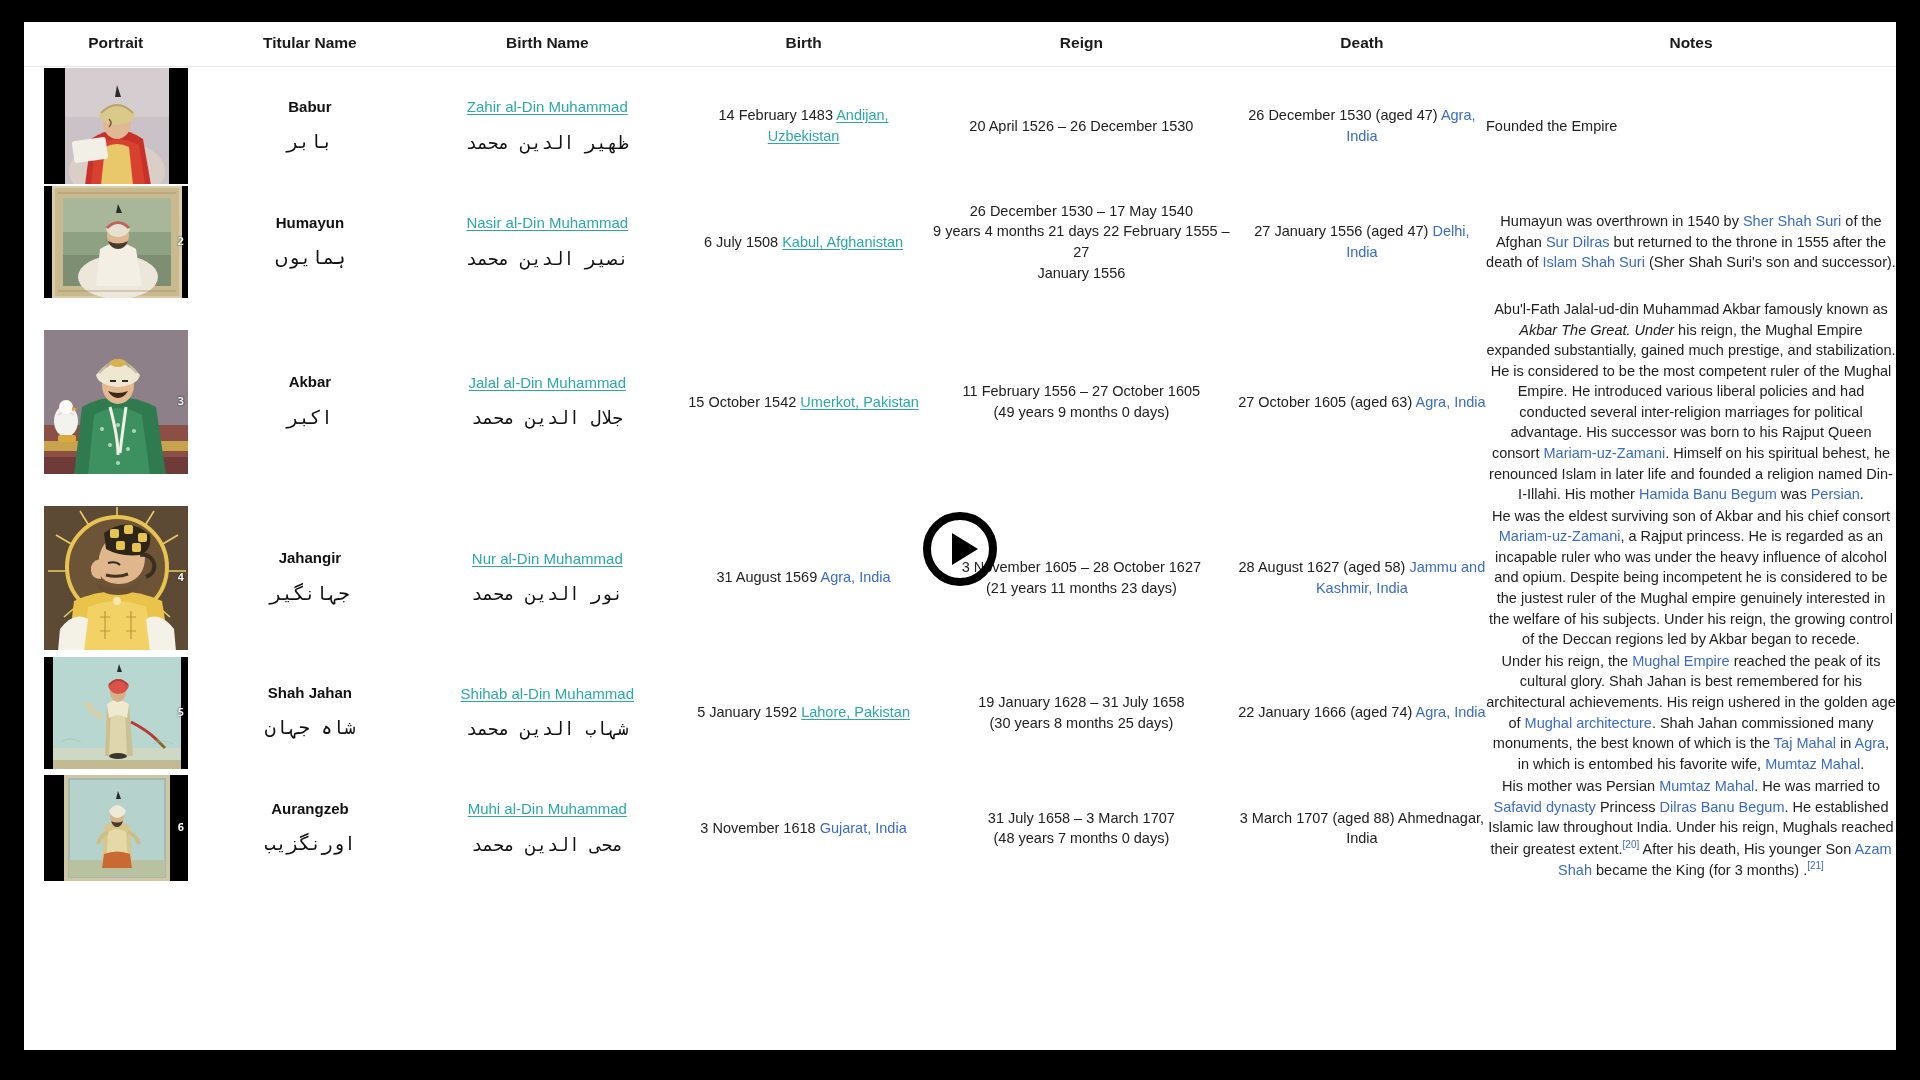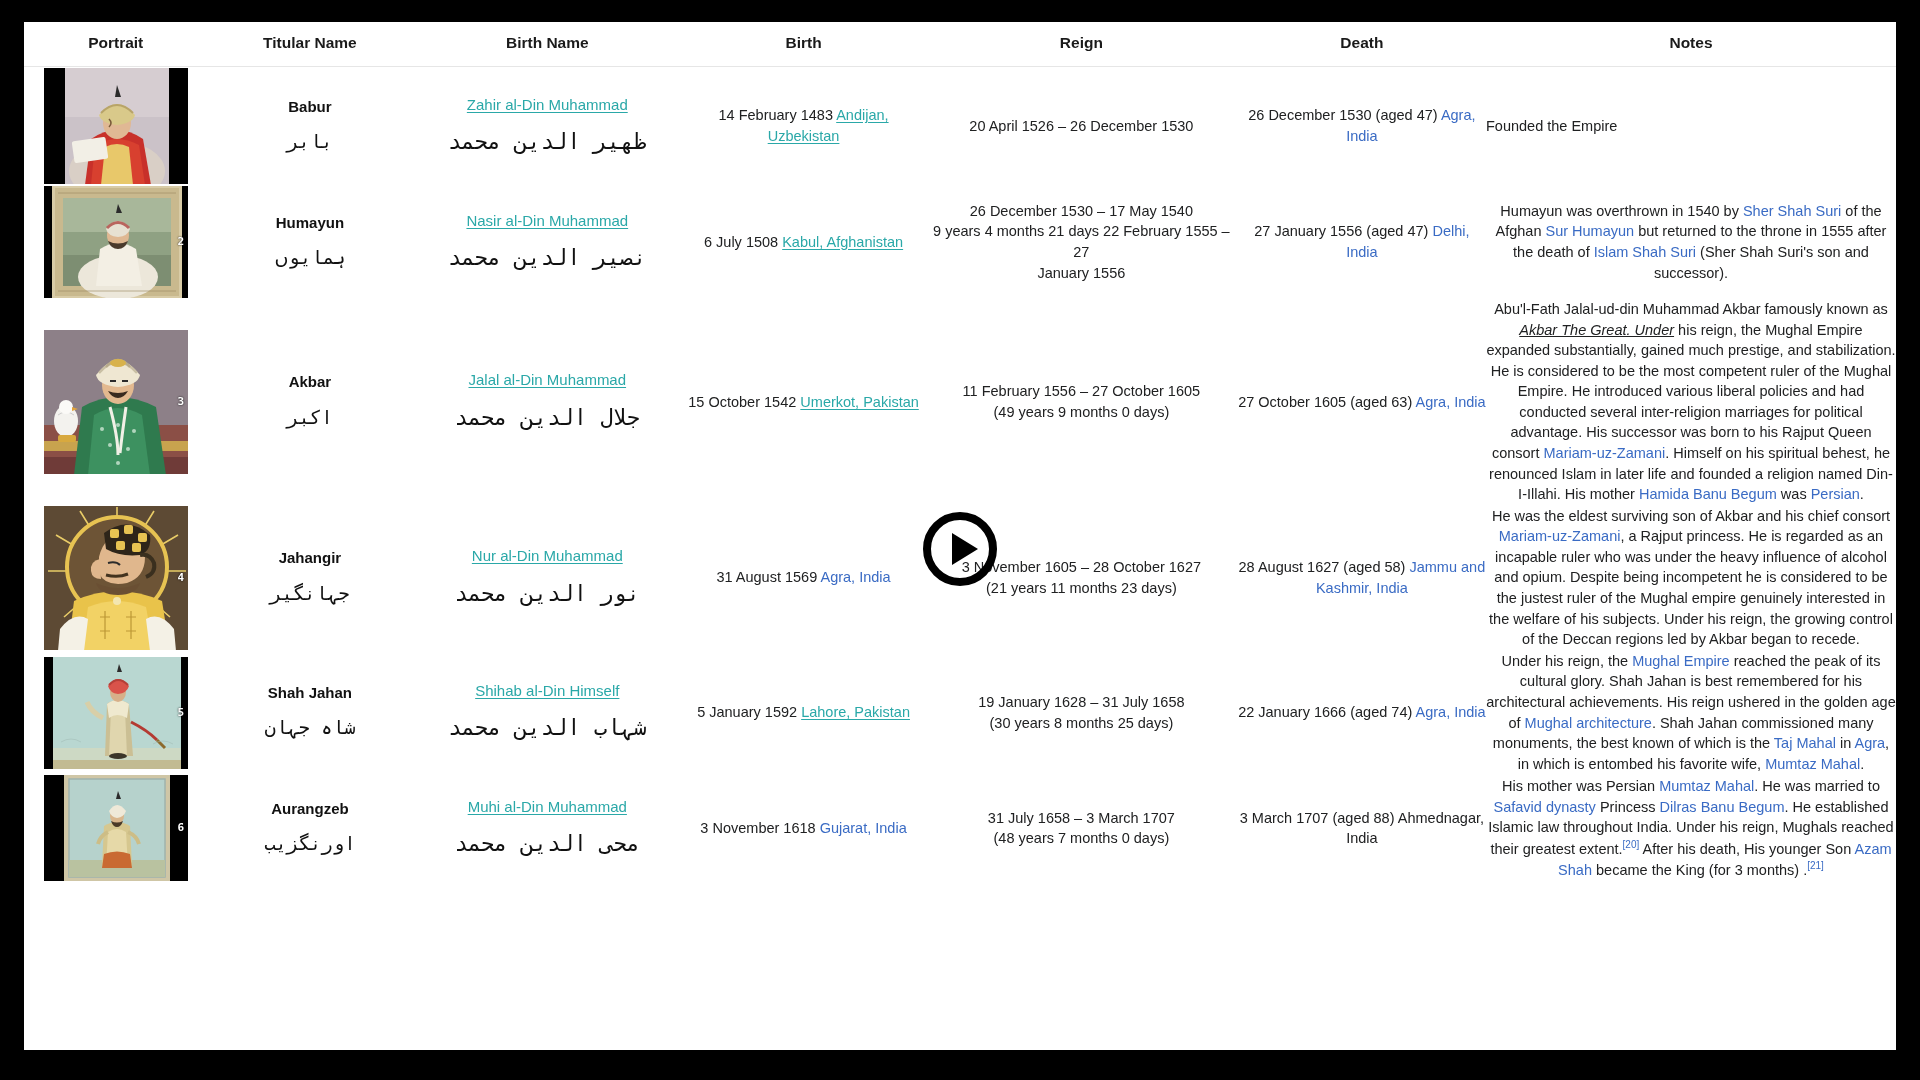--- a/index.html
+++ b/index.html
@@ -110,21 +110,21 @@
     margin-bottom: 14px;
   }
   .urdu-name {
     display: block;
     font-size: 19px;
     font-family: Liberation Mono, monospace;
     color: #111111;
     direction: rtl;
     line-height: 1.35;
   }
-  .urdu-name.small { font-size: 22px; }
+  .urdu-name.small { font-size: 18px; }
 
   
   a, .lnk {
     text-decoration: none;
     cursor: pointer;
   }
   .lnk-teal {
     color: #2aa8a8;
     text-decoration: underline;
     text-underline-offset: 2px;
@@ -148,21 +148,21 @@
     line-height: 1.43;
     color: #202122;
     vertical-align: middle;
   }
   td.notes-cell.centered { text-align: left; }
   .sup-ref {
     font-size: 10px;
     vertical-align: super;
     color: #3a6bc4;
   }
-  .ital { font-style: italic; text-decoration: underline; }
+  .ital { font-style: italic; }
 
   
   #play-overlay {
     position: absolute;
     left: 919px;
     top: 508px;
     width: 82px;
     height: 82px;
     z-index: 40;
     cursor: pointer;
@@ -265,21 +265,21 @@
               <span class="birthname-main lnk lnk-teal">Nasir al-Din Muhammad</span>
               <span class="urdu-name small">نصیر الدین محمد</span>
             </td>
             <td class="cell-pad"><span>6 July 1508 </span><span class="lnk lnk-teal">Kabul, Afghanistan</span></td>
             <td class="cell-pad">
               <div>26 December 1530  – 17 May 1540</div>
               <div>9 years 4 months 21 days 22 February 1555 – 27</div>
               <div>January 1556</div>
             </td>
             <td class="cell-pad"><span>27 January 1556 (aged 47) </span><span class="lnk lnk-blue">Delhi, India</span></td>
-            <td class="notes-cell"><span>Humayun was overthrown in 1540 by </span><span class="lnk lnk-blue">Sher Shah Suri</span><span> of the Afghan </span><span class="lnk lnk-blue">Sur Humayun</span><span> but returned to the throne in 1555 after the death of </span><span class="lnk lnk-blue">Islam Shah Suri</span><span> (Sher Shah Suri's son and successor).</span></td>
+            <td class="notes-cell"><span>Humayun was overthrown in 1540 by </span><span class="lnk lnk-blue">Sher Shah Suri</span><span> of the Afghan </span><span class="lnk lnk-blue">Sur Dilras</span><span> but returned to the throne in 1555 after the death of </span><span class="lnk lnk-blue">Islam Shah Suri</span><span> (Sher Shah Suri's son and successor).</span></td>
           </tr>
           <tr>
             <td class="portrait-cell">
               <div class="portrait-box" title="Akbar portrait" style="height: 146px;">
                 <div class="portrait-img" style="left: 0px; width: 146px; height: 146px;"><svg width="146" height="146" viewBox="0 0 146 146">
     <rect x="0" y="0" width="146" height="146" fill="#8d8088"></rect>
     <rect x="0" y="96" width="146" height="50" fill="#8b4f46"></rect>
     <rect x="0" y="112" width="146" height="10" fill="#c8a34e"></rect>
     <rect x="0" y="128" width="146" height="18" fill="#6f3b38"></rect>
     <path d="M30 146 L38 78 Q73 58 112 78 L122 146 Z" fill="#2f7a4e"></path>
@@ -406,21 +406,21 @@
     </g>
   </svg></div>
                 <span class="portrait-num">5</span>
               </div>
             </td>
             <td class="cell-pad">
               <span class="titular-name">Shah Jahan</span>
               <span class="urdu-name">شاہ جہان</span>
             </td>
             <td class="cell-pad">
-              <span class="birthname-main lnk lnk-teal">Shihab al-Din Himself</span>
+              <span class="birthname-main lnk lnk-teal">Shihab al-Din Muhammad</span>
               <span class="urdu-name small">شہاب الدین محمد</span>
             </td>
             <td class="cell-pad"><span>5 January 1592 </span><span class="lnk lnk-teal">Lahore, Pakistan</span></td>
             <td class="cell-pad">
               <div>19 January 1628 – 31 July 1658</div>
               <div>(30 years 8 months 25 days)</div>
             </td>
             <td class="cell-pad"><span>22 January 1666 (aged 74) </span><span class="lnk lnk-blue">Agra, India</span></td>
             <td class="notes-cell"><span>Under his reign, the </span><span class="lnk lnk-blue">Mughal Empire</span><span> reached the peak of its cultural glory. Shah Jahan is best remembered for his architectural achievements. His reign ushered in the golden age of </span><span class="lnk lnk-blue">Mughal architecture</span><span>. Shah Jahan commissioned many monuments, the best known of which is the </span><span class="lnk lnk-blue">Taj Mahal</span><span> in </span><span class="lnk lnk-blue">Agra</span><span>, in which is entombed his favorite wife, </span><span class="lnk lnk-blue">Mumtaz Mahal</span><span>.</span></td>
           </tr>

